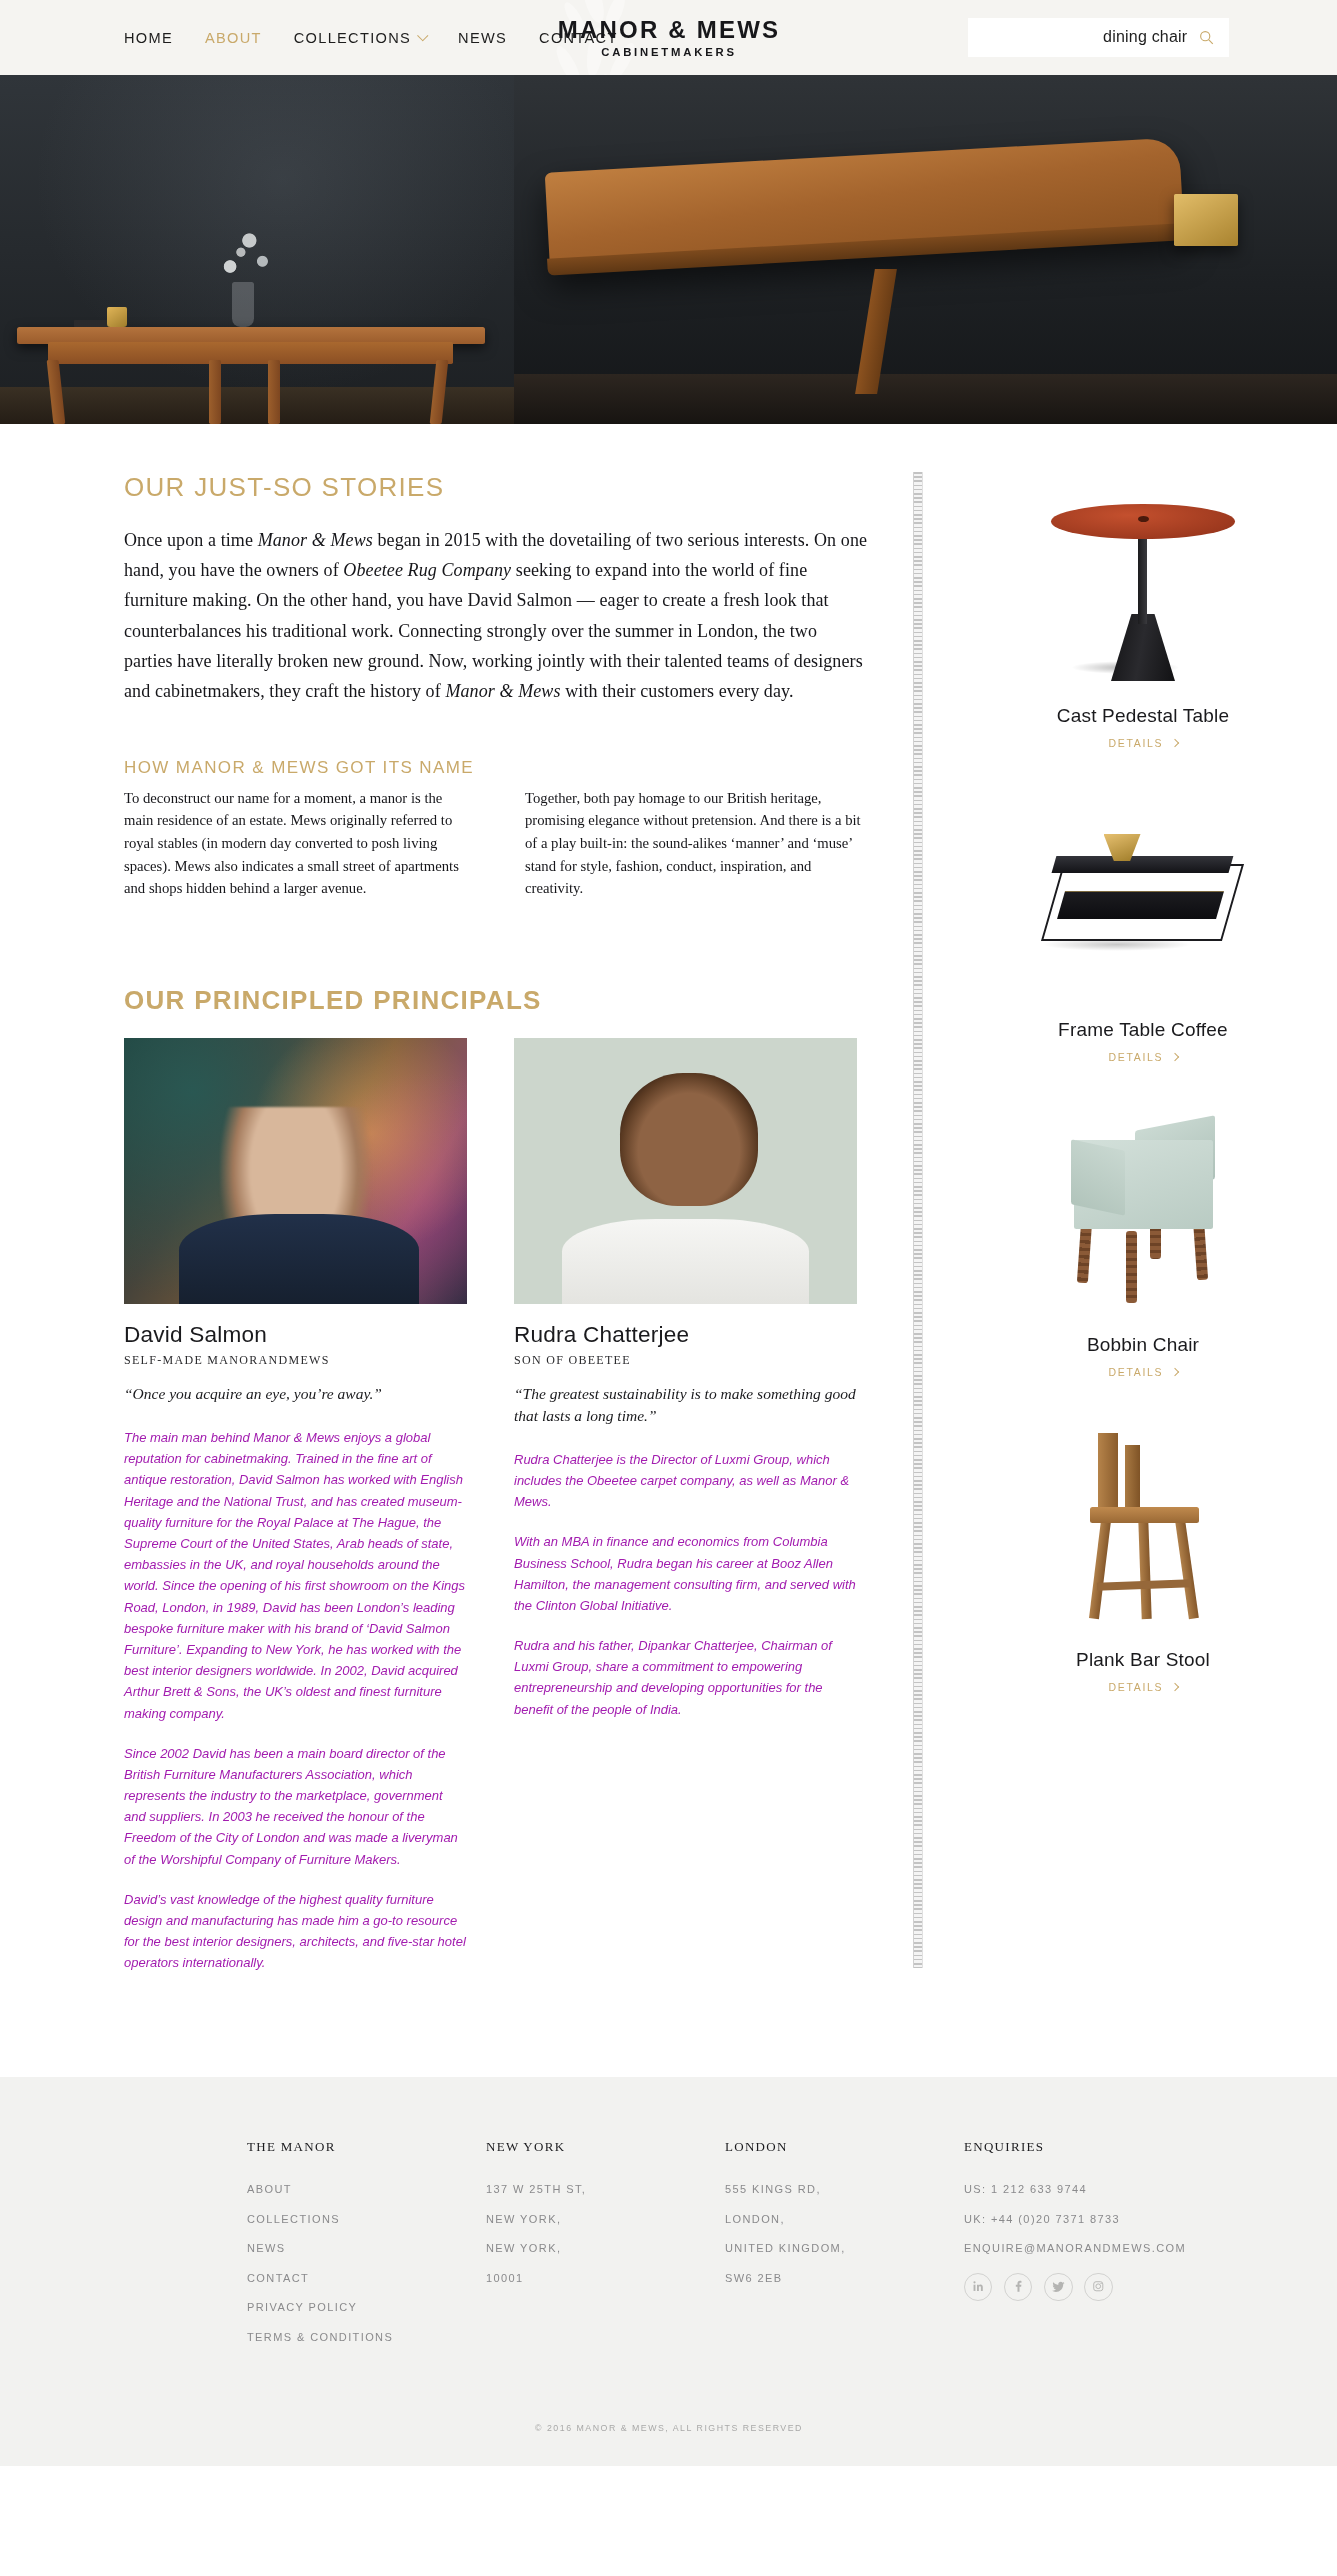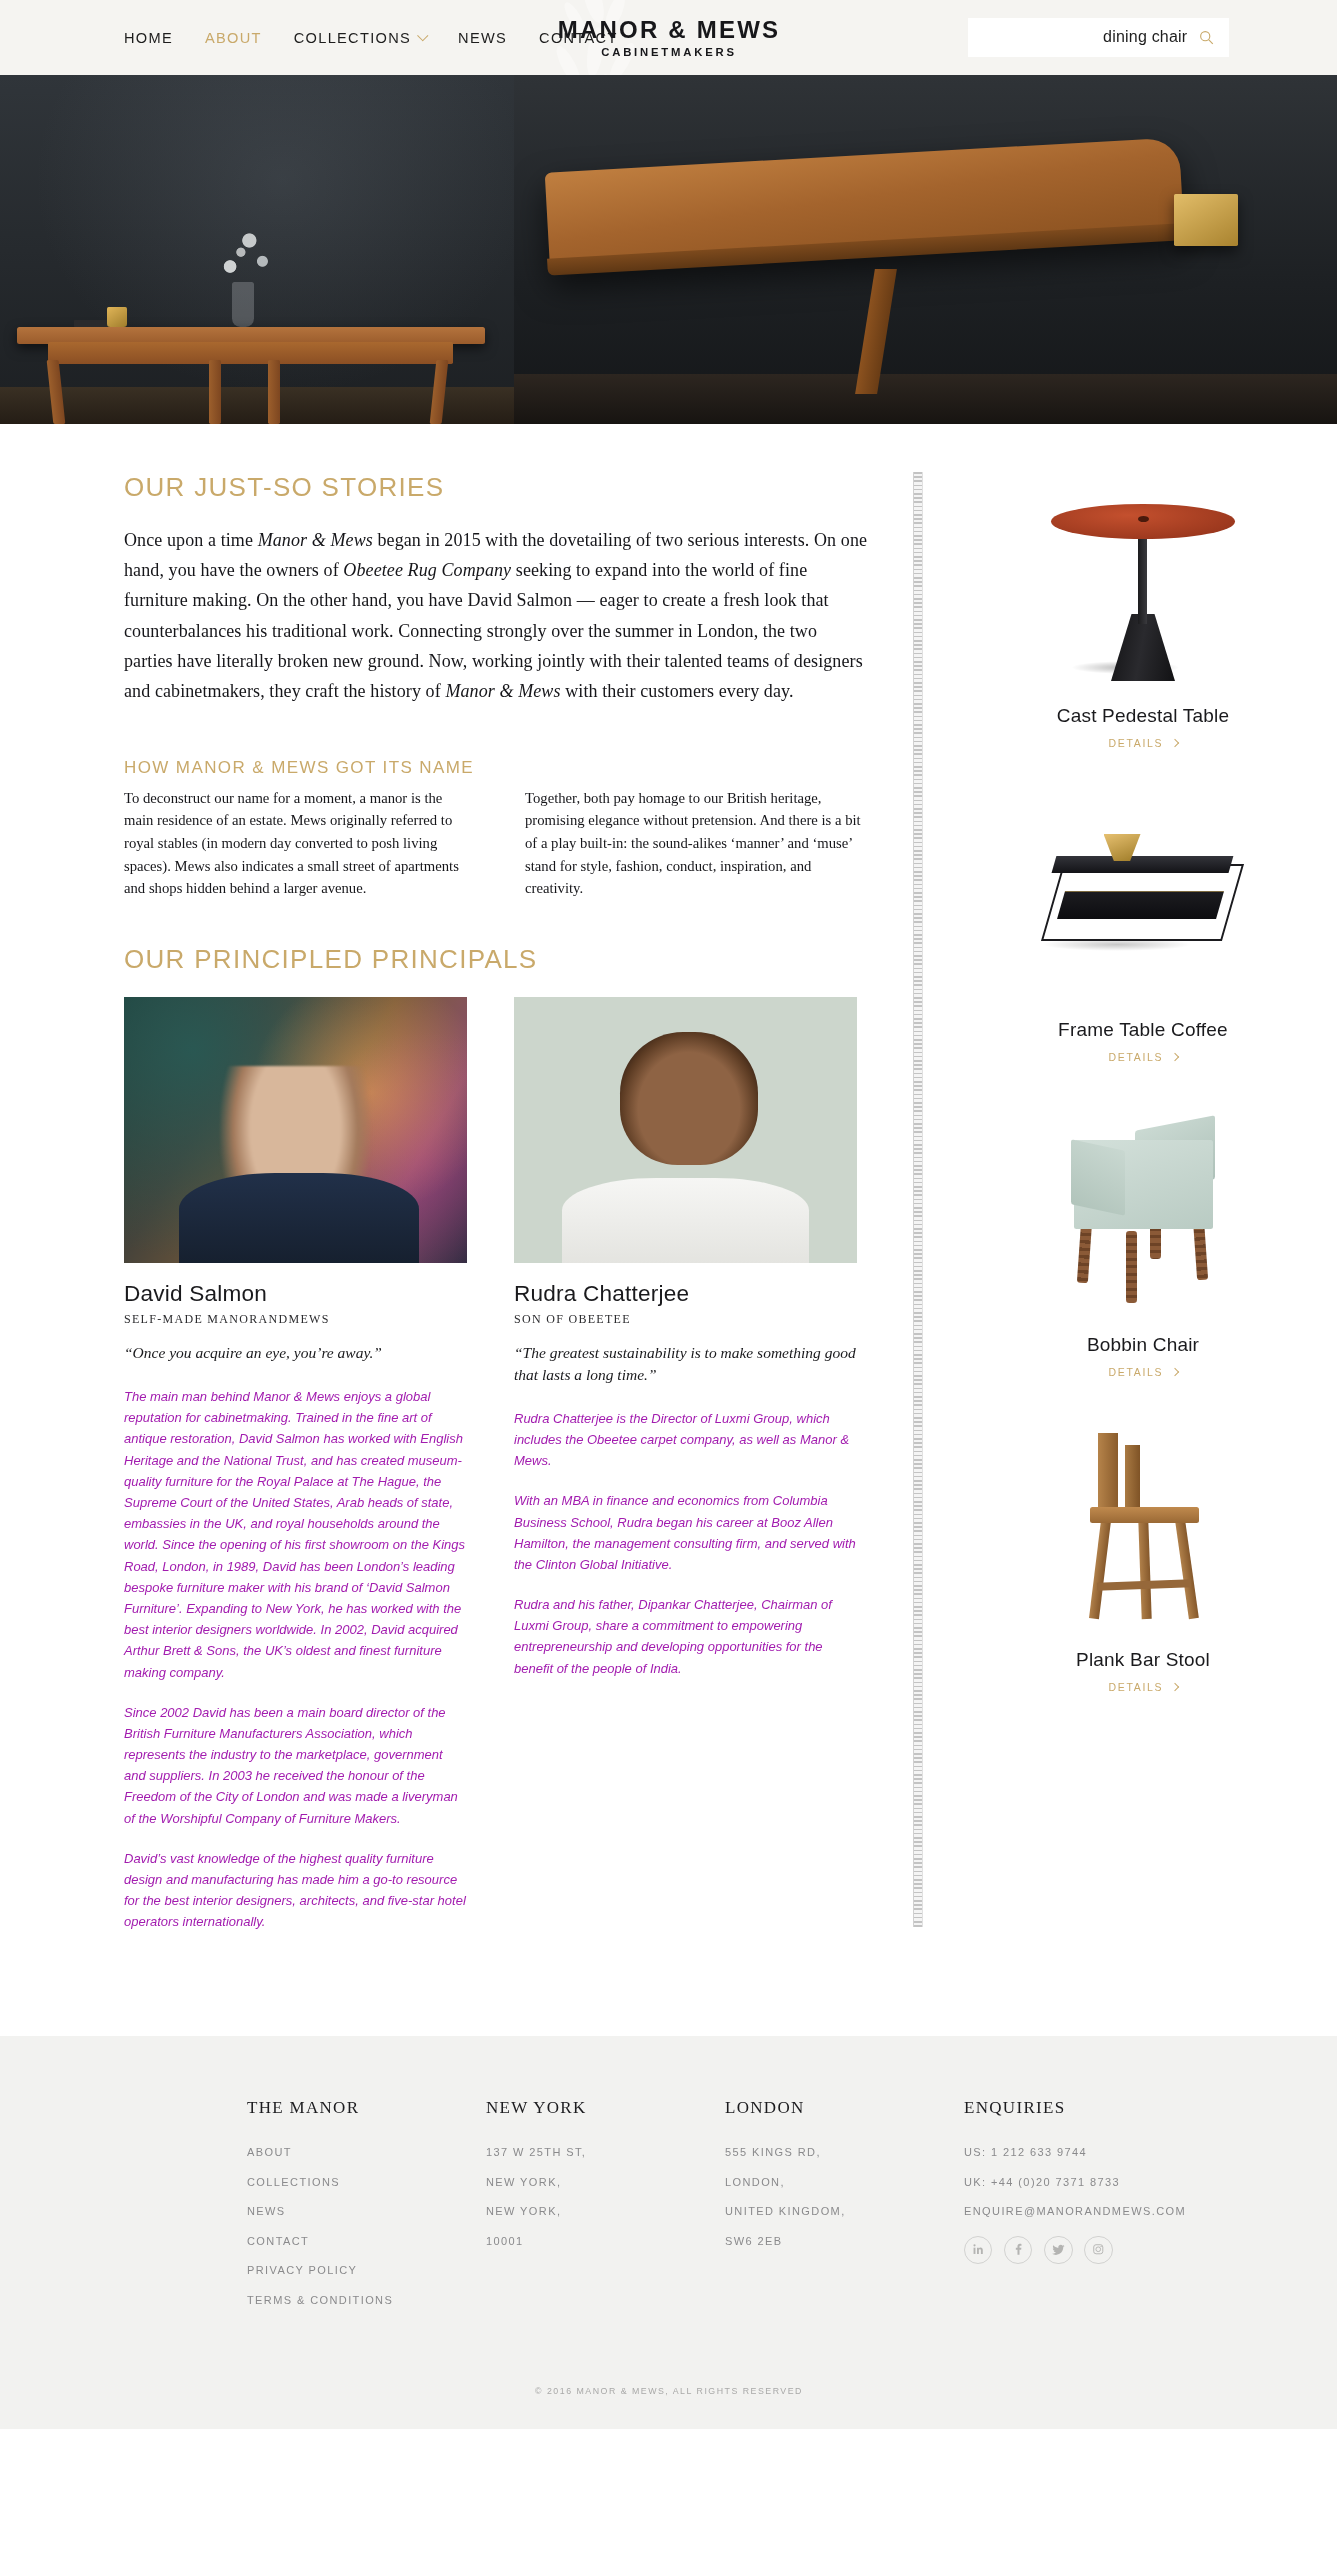--- a/index.html
+++ b/index.html
@@ -240,21 +240,21 @@
   }
   .two-col p {
     font-family: "Liberation Serif", serif;
     font-size: 14.7px;
     line-height: 1.54;
     color: #16161a;
     width: 344px;
   }
 
   
-  .team-title { margin-top: 44px; }
+  .team-title { margin-top: 85px; font-weight: bold; }
   .team { display: flex; gap: 47px; margin-top: 22px; }
   .member { width: 343px; }
   .member-photo {
     width: 343px; height: 266px;
     position: relative; overflow: hidden;
   }
   .photo-david {
     background:
       radial-gradient(circle at 72% 36%, rgba(255,170,90,.55), transparent 40%),
       radial-gradient(circle at 88% 62%, rgba(170,60,140,.45), transparent 38%),
@@ -478,21 +478,21 @@
   }
   .footer-inner {
     display: flex;
     padding-left: 247px;
     gap: 0;
   }
   .fcol { width: 239px; }
   .fcol.wide { width: 301px; }
   .fcol-title {
     font-family: "Liberation Serif", serif;
-    font-size: 17px;
+    font-size: 13px;
     letter-spacing: 1.3px;
     color: #1c1c1f;
     margin-bottom: 28.4px;
   }
   .fcol a, .fcol div.fline {
     display: block;
     font-size: 11px;
     letter-spacing: 1.4px;
     color: #8a8a8c;
     text-decoration: none;

